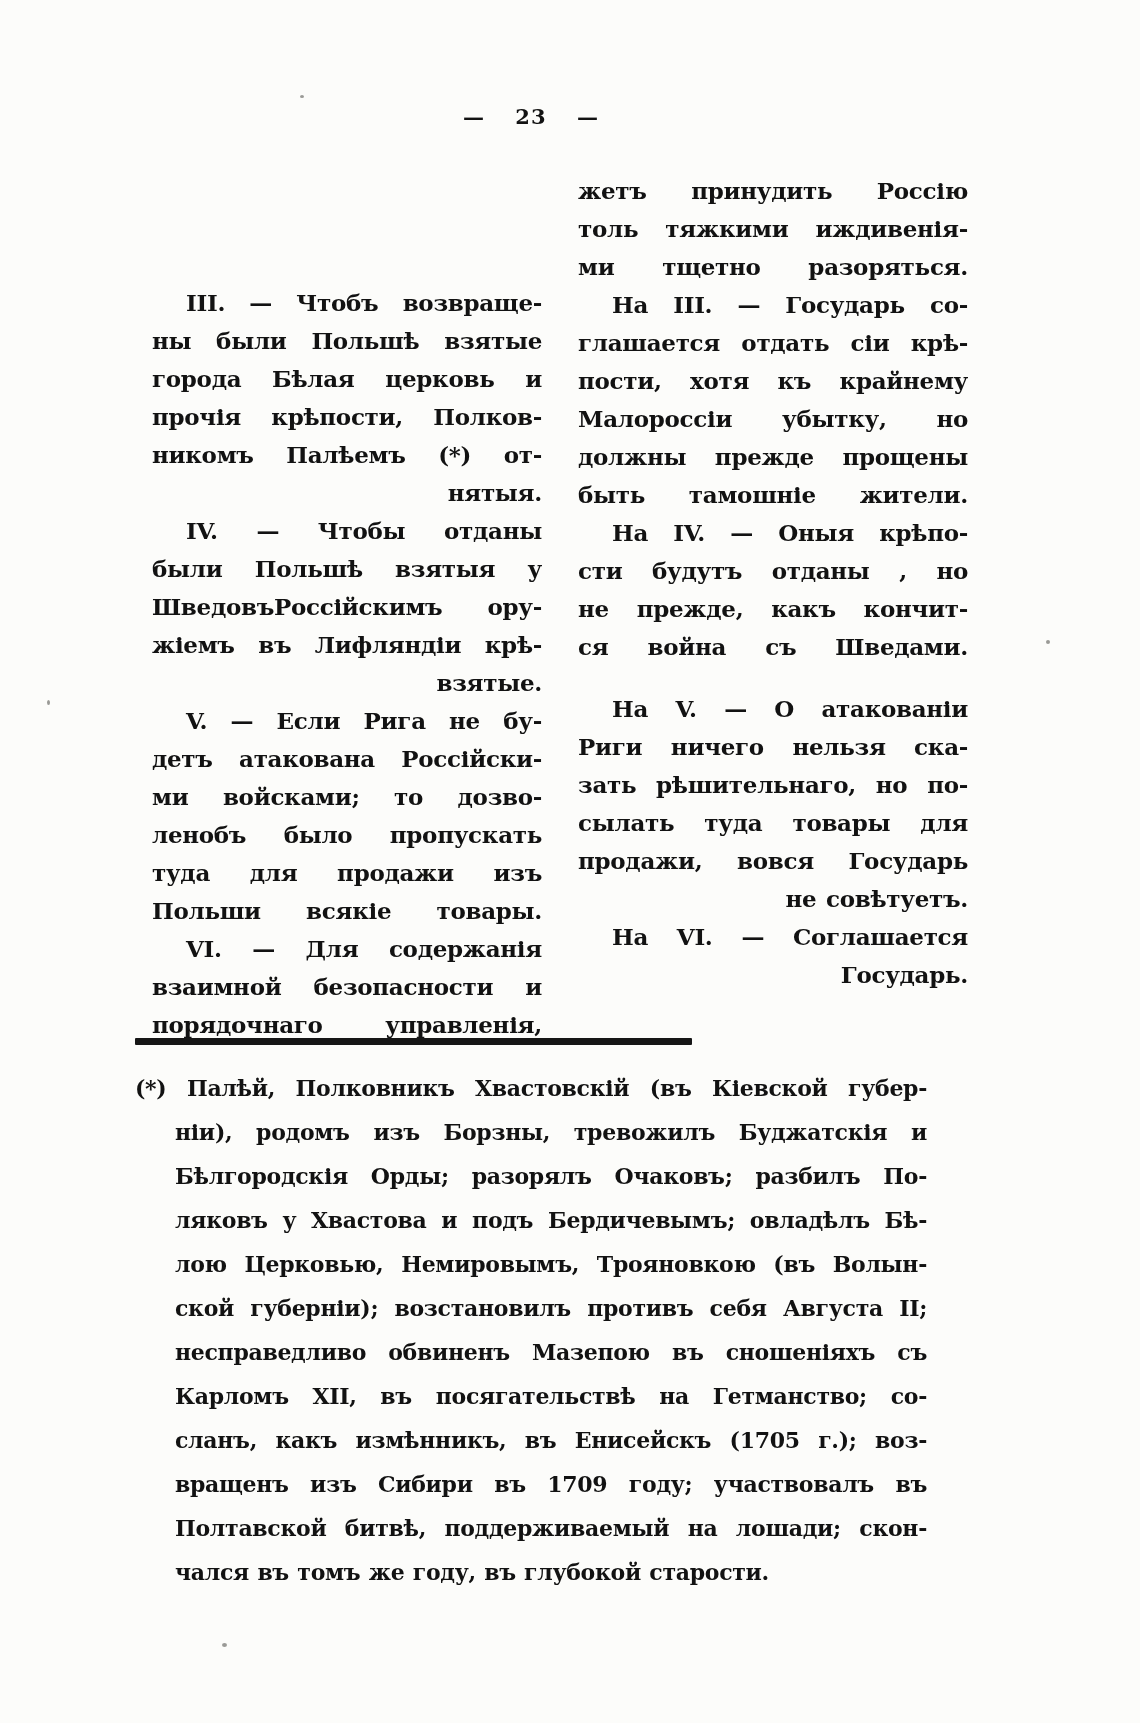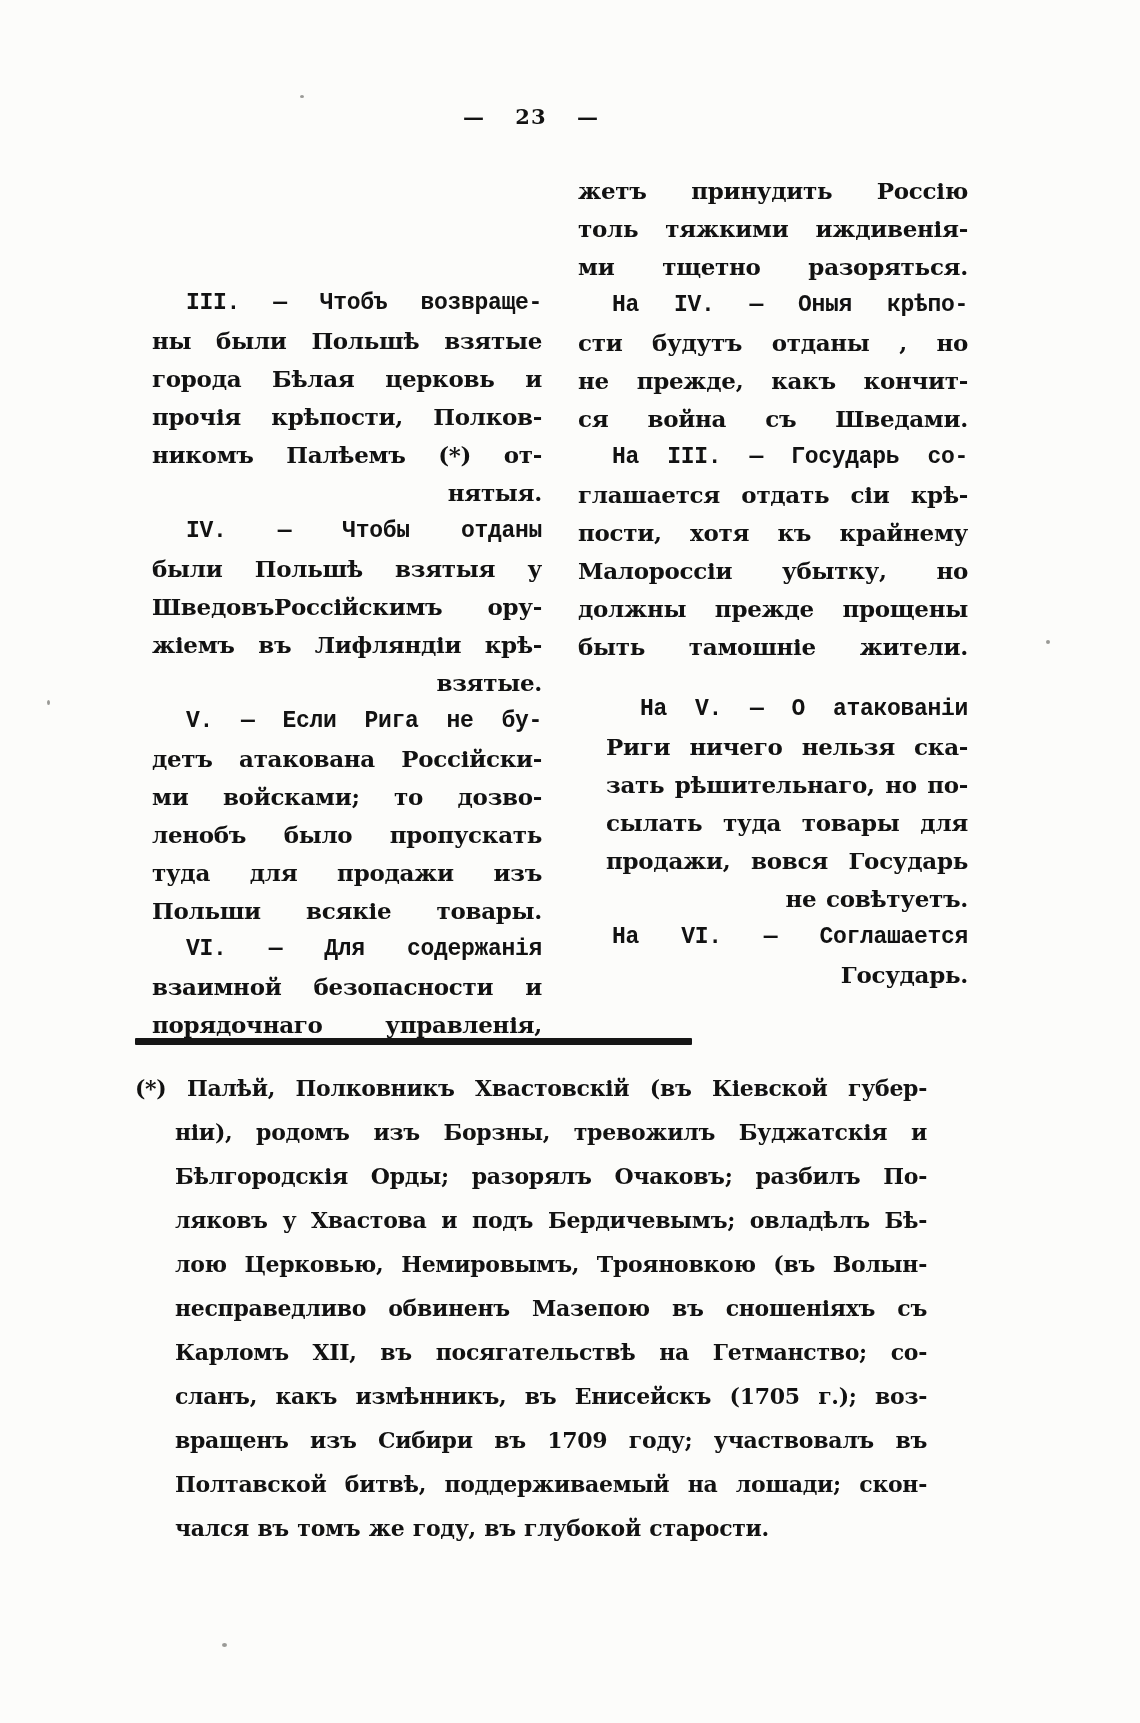--- a/index.html
+++ b/index.html
@@ -27,22 +27,22 @@
     font-size: 23px;
     font-weight: bold;
     line-height: 38px;
     letter-spacing: -0.3px;
     word-spacing: 2px;
   }
   .col-left  { left: 152px; top: 284px; width: 390px; }
   .col-right { left: 578px; top: 172px; width: 390px; }
   .line { min-height: 38px; white-space: normal; text-align: right; }
   .line.just { text-align: justify; text-align-last: justify; }
-  .line.indent { text-indent: 34px; font-family: Liberation Mono, monospace; }
-  .para.gap { margin-top: 24px; margin-left: 28px; }
+  .line.indent { text-indent: 34px; }
+  .para.gap { margin-top: 24px; }
   .rule {
     position: absolute;
     left: 135px;
     top: 1038px;
     width: 557px;
     height: 7px;
     background: #161616;
     border-radius: 1px;
   }
   .footnote {
@@ -97,32 +97,32 @@
     </div>
   </div>
 
 <div class="col col-right">
     <div class="para">
       <div class="line just">жетъ принудить Россію</div>
       <div class="line just">толь тяжкими иждивенія-</div>
       <div class="line just">ми тщетно разоряться.</div>
     </div>
     <div class="para">
-      <div class="line just indent">На IV. — Оныя крѣпо-</div>
-      <div class="line just">сти будутъ отданы , но</div>
-      <div class="line just">не прежде, какъ кончит-</div>
-      <div class="line just">ся война съ Шведами.</div>
-    </div>
-    <div class="para">
       <div class="line just indent">На III. — Государь со-</div>
       <div class="line just">глашается отдать сіи крѣ-</div>
       <div class="line just">пости, хотя къ крайнему</div>
       <div class="line just">Малороссіи убытку, но</div>
       <div class="line just">должны прежде прощены</div>
       <div class="line just">быть тамошніе жители.</div>
+    </div>
+    <div class="para">
+      <div class="line just indent">На IV. — Оныя крѣпо-</div>
+      <div class="line just">сти будутъ отданы , но</div>
+      <div class="line just">не прежде, какъ кончит-</div>
+      <div class="line just">ся война съ Шведами.</div>
     </div>
     <div class="para gap">
       <div class="line just indent">На V. — О атакованіи</div>
       <div class="line just">Риги ничего нельзя ска-</div>
       <div class="line just">зать рѣшительнаго, но по-</div>
       <div class="line just">сылать туда товары для</div>
       <div class="line just">продажи, вовся Государь</div>
       <div class="line">не совѣтуетъ.</div>
     </div>
     <div class="para">
@@ -132,20 +132,21 @@
   </div>
 
 <div class="rule"></div>
 
 <div class="footnote">
     <div class="fline just first">(*) Палѣй, Полковникъ Хвастовскій (въ Кіевской губер-</div>
     <div class="fline just">ніи), родомъ изъ Борзны, тревожилъ Буджатскія и</div>
     <div class="fline just">Бѣлгородскія Орды; разорялъ Очаковъ; разбилъ По-</div>
     <div class="fline just">ляковъ у Хвастова и подъ Бердичевымъ; овладѣлъ Бѣ-</div>
     <div class="fline just">лою Церковью, Немировымъ, Трояновкою (въ Волын-</div>
+    <div class="fline just">ской губерніи); возстановилъ противъ себя Августа II;</div>
     <div class="fline just">несправедливо обвиненъ Мазепою въ сношеніяхъ съ</div>
     <div class="fline just">Карломъ XII, въ посягательствѣ на Гетманство; со-</div>
     <div class="fline just">сланъ, какъ измѣнникъ, въ Енисейскъ (1705 г.); воз-</div>
     <div class="fline just">вращенъ изъ Сибири въ 1709 году; участвовалъ въ</div>
     <div class="fline just">Полтавской битвѣ, поддерживаемый на лошади; скон-</div>
     <div class="fline">чался въ томъ же году, въ глубокой старости.</div>
   </div>
 
 <div class="speck" style="left:300px; top:95px; width:4px; height:3px;"></div>
 <div class="speck" style="left:1046px; top:640px; width:4px; height:4px;"></div>

